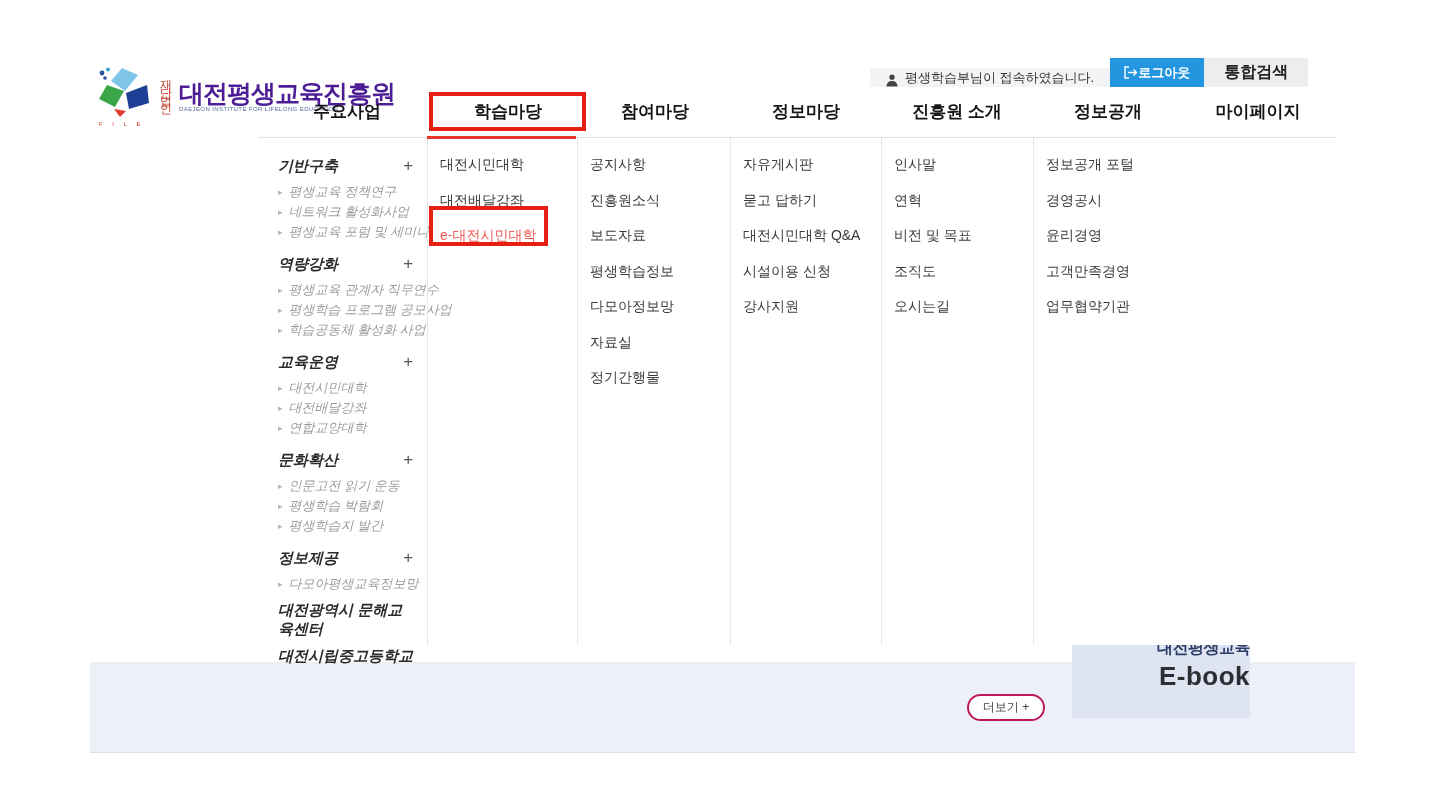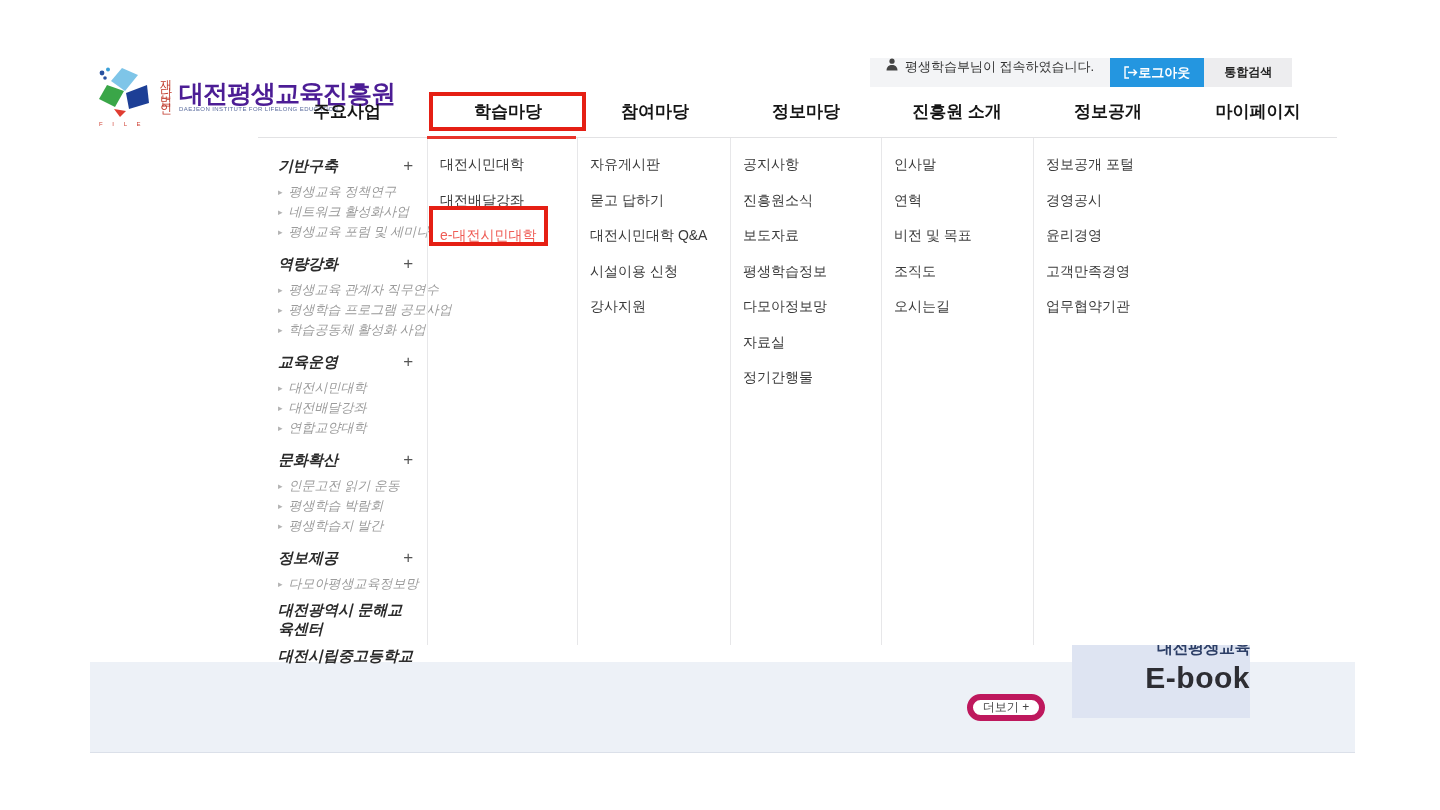--- a/index.html
+++ b/index.html
@@ -1,26 +1,26 @@
 <!DOCTYPE html>
 <html><head>
 <meta charset="utf-8">
 <style>
   * { margin:0; padding:0; box-sizing:border-box; }
   html,body { width:1440px; height:810px; background:#fff; overflow:hidden;
               font-family:"Liberation Sans","DejaVu Sans",sans-serif; }
 
   
   #topbar { position:absolute; left:870px; top:58px; height:29px; display:flex; z-index:5; }
-  .tb-status { background:#f3f4f6; display:flex; align-items:flex-start; padding:0 16px; gap:7px;
-               font-size:13px; color:#333; white-space:nowrap; }
+  .tb-status { background:#f3f4f6; display:flex; align-items:flex-end; padding:0 16px; gap:7px;
+               font-size:13px; color:#333; white-space:nowrap;margin-top:10px; }
   .tb-logout { background:#2496e0; color:#fff; display:flex; align-items:center; 
                padding:0 14px; font-size:13px; font-weight:bold; cursor:pointer; white-space:nowrap; }
   .tb-search { background:#ededef; color:#222; display:flex; align-items:center;
-               padding:0 20px; font-size:12px; font-weight:bold; cursor:pointer; white-space:nowrap; }
+               padding:0 20px; font-size:16px; font-weight:bold; cursor:pointer; white-space:nowrap; }
 
   
   #logo { position:absolute; left:95px; top:66px; display:flex; align-items:center; gap:6px; z-index:5; }
   .logo-badge { font-size:12px; color:#c0392b; line-height:8px; width:14px; text-align:center; }
   .logo-name { font-size:25px; font-weight:bold; color:#4c1d95; letter-spacing:-1px; line-height:22px; }
   .logo-en { font-size:6px; color:#5a6c9e; letter-spacing:0.4px; margin-top:2px; }
   .logo-file { font-size:6px; color:#d04437; letter-spacing:4px; margin-top:1px; margin-left:4px; }
 
   
   #main-nav { position:absolute; left:0; top:96px; width:1440px; height:36px; z-index:6; }
@@ -57,26 +57,26 @@
               cursor:pointer; white-space:nowrap; }
   .sub-item .tri { font-size:9px; color:#b3b3b3; }
 
   .menu-item { height:16px; margin-bottom:19.5px; font-size:14px; color:#3a3a3a; cursor:pointer; white-space:nowrap; }
   .menu-item.hl { color:#ef5c55; }
 
   
   #footer-band { position:absolute; left:90px; top:662px; width:1265px; height:91px;
                  background:#edf1f7; border-bottom:1px solid #dbe0e9; z-index:1; }
   #more-btn { position:absolute; left:967px; top:694px; width:78px; height:27px; border-radius:14px;
-              background:#fff; border:6px solid #be185d; font-size:12px; color:#444;
+              background:#fff; border:2px solid #be185d; font-size:12px; color:#444;
               display:flex; align-items:center; justify-content:center; cursor:pointer; z-index:2; }
   #ebook-banner { position:absolute; left:1072px; top:606px; width:178px; height:112px;
                   background:#dee4f2; z-index:2; text-align:right; overflow:hidden; }
   .ebook-title { margin-top:32px; font-size:16px; font-weight:bold; color:#2c3e66; letter-spacing:-0.5px; }
-  .ebook-label { font-size:30px; font-weight:bold; color:#2d2d33; letter-spacing:0.5px; margin-top:2px; }
+  .ebook-label { font-size:26px; font-weight:bold; color:#2d2d33; letter-spacing:0.5px; margin-top:2px; }
 
   
   .anno { position:absolute; border:4px solid #e51f14; background:transparent; z-index:20; pointer-events:none; }
   #anno-nav  { left:429px; top:92px;  width:157px; height:39px; }
   #anno-item { left:429px; top:206px; width:119px; height:40px; }
 
   svg { display:block; }
 </style>
 </head>
 <body>
@@ -232,36 +232,36 @@
           <span>대전시립중고등학교</span>
         </div>
       </div>
     </div>
     <div class="menu-col active">
       <div class="menu-item">대전시민대학</div>
       <div class="menu-item">대전배달강좌</div>
       <div class="menu-item hl">e-대전시민대학</div>
     </div>
     <div class="menu-col">
-      <div class="menu-item">자유게시판</div>
-      <div class="menu-item">묻고 답하기</div>
-      <div class="menu-item">대전시민대학 Q&amp;A</div>
-      <div class="menu-item">시설이용 신청</div>
-      <div class="menu-item">강사지원</div>
-    </div>
-    <div class="menu-col">
       <div class="menu-item">공지사항</div>
       <div class="menu-item">진흥원소식</div>
       <div class="menu-item">보도자료</div>
       <div class="menu-item">평생학습정보</div>
       <div class="menu-item">다모아정보망</div>
       <div class="menu-item">자료실</div>
       <div class="menu-item">정기간행물</div>
     </div>
     <div class="menu-col">
+      <div class="menu-item">자유게시판</div>
+      <div class="menu-item">묻고 답하기</div>
+      <div class="menu-item">대전시민대학 Q&amp;A</div>
+      <div class="menu-item">시설이용 신청</div>
+      <div class="menu-item">강사지원</div>
+    </div>
+    <div class="menu-col">
       <div class="menu-item">인사말</div>
       <div class="menu-item">연혁</div>
       <div class="menu-item">비전 및 목표</div>
       <div class="menu-item">조직도</div>
       <div class="menu-item">오시는길</div>
     </div>
     <div class="menu-col">
       <div class="menu-item">정보공개 포털</div>
       <div class="menu-item">경영공시</div>
       <div class="menu-item">윤리경영</div>

